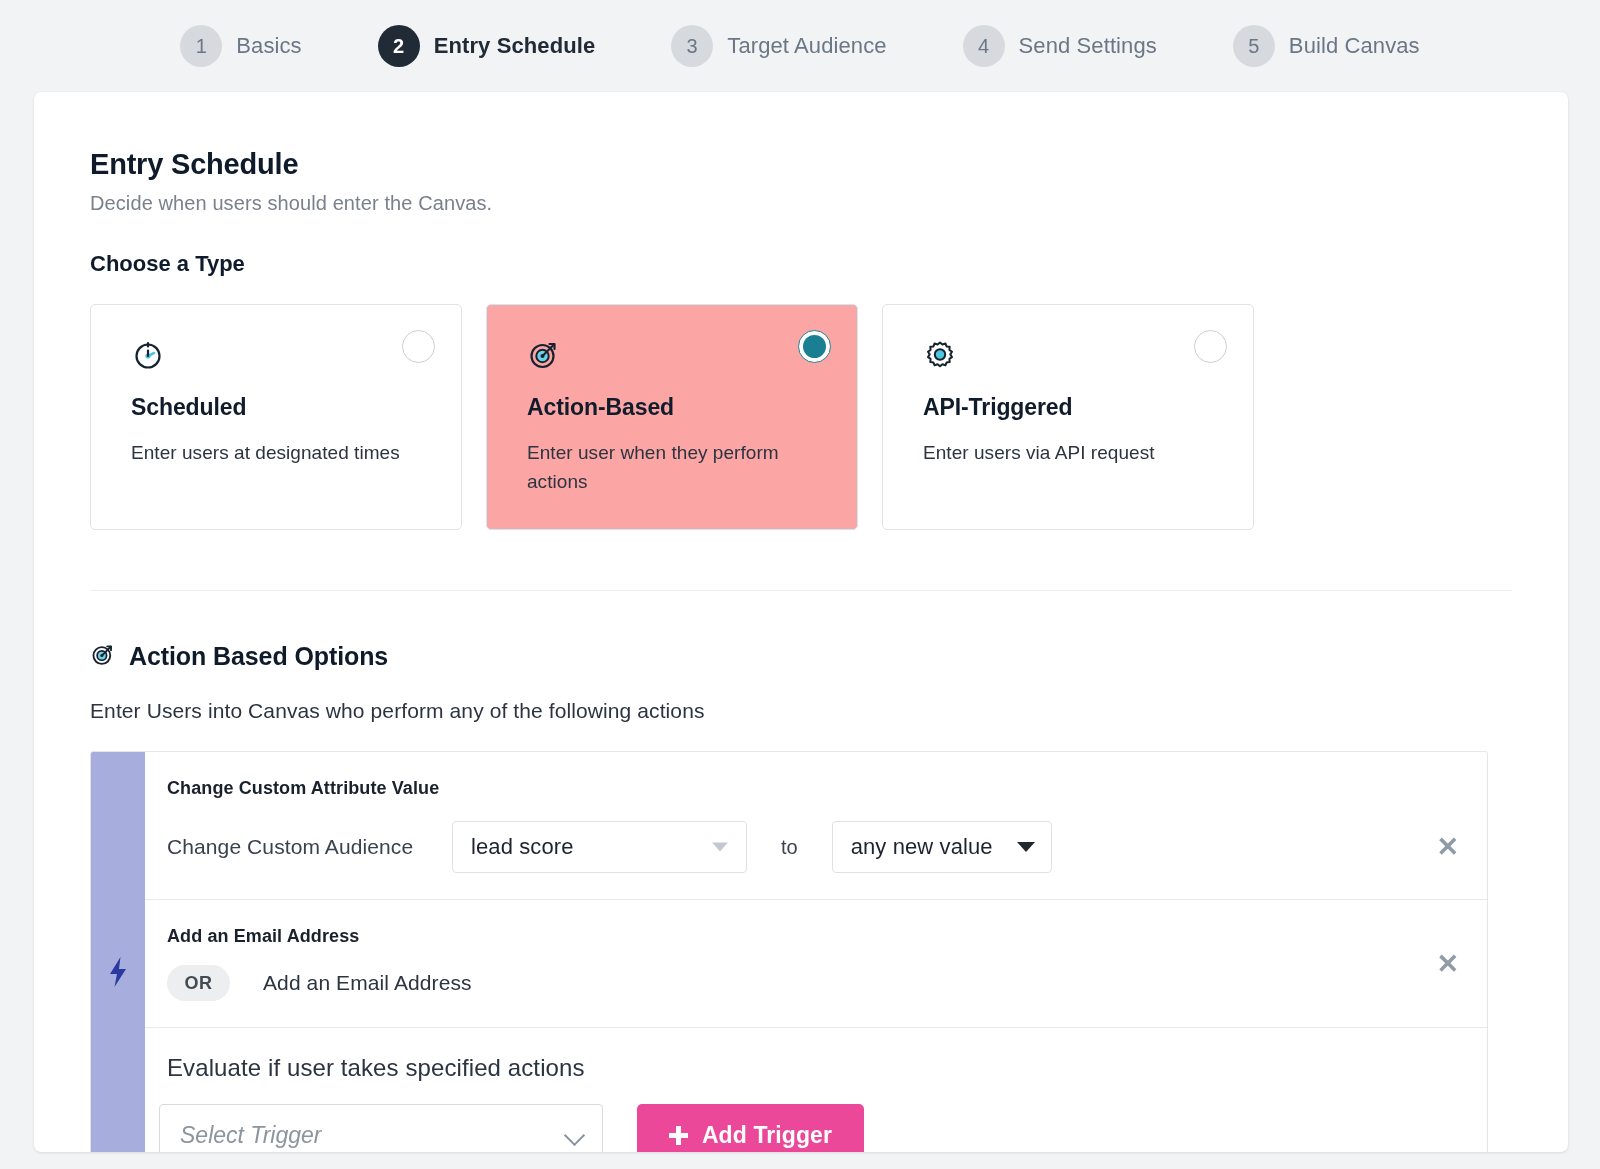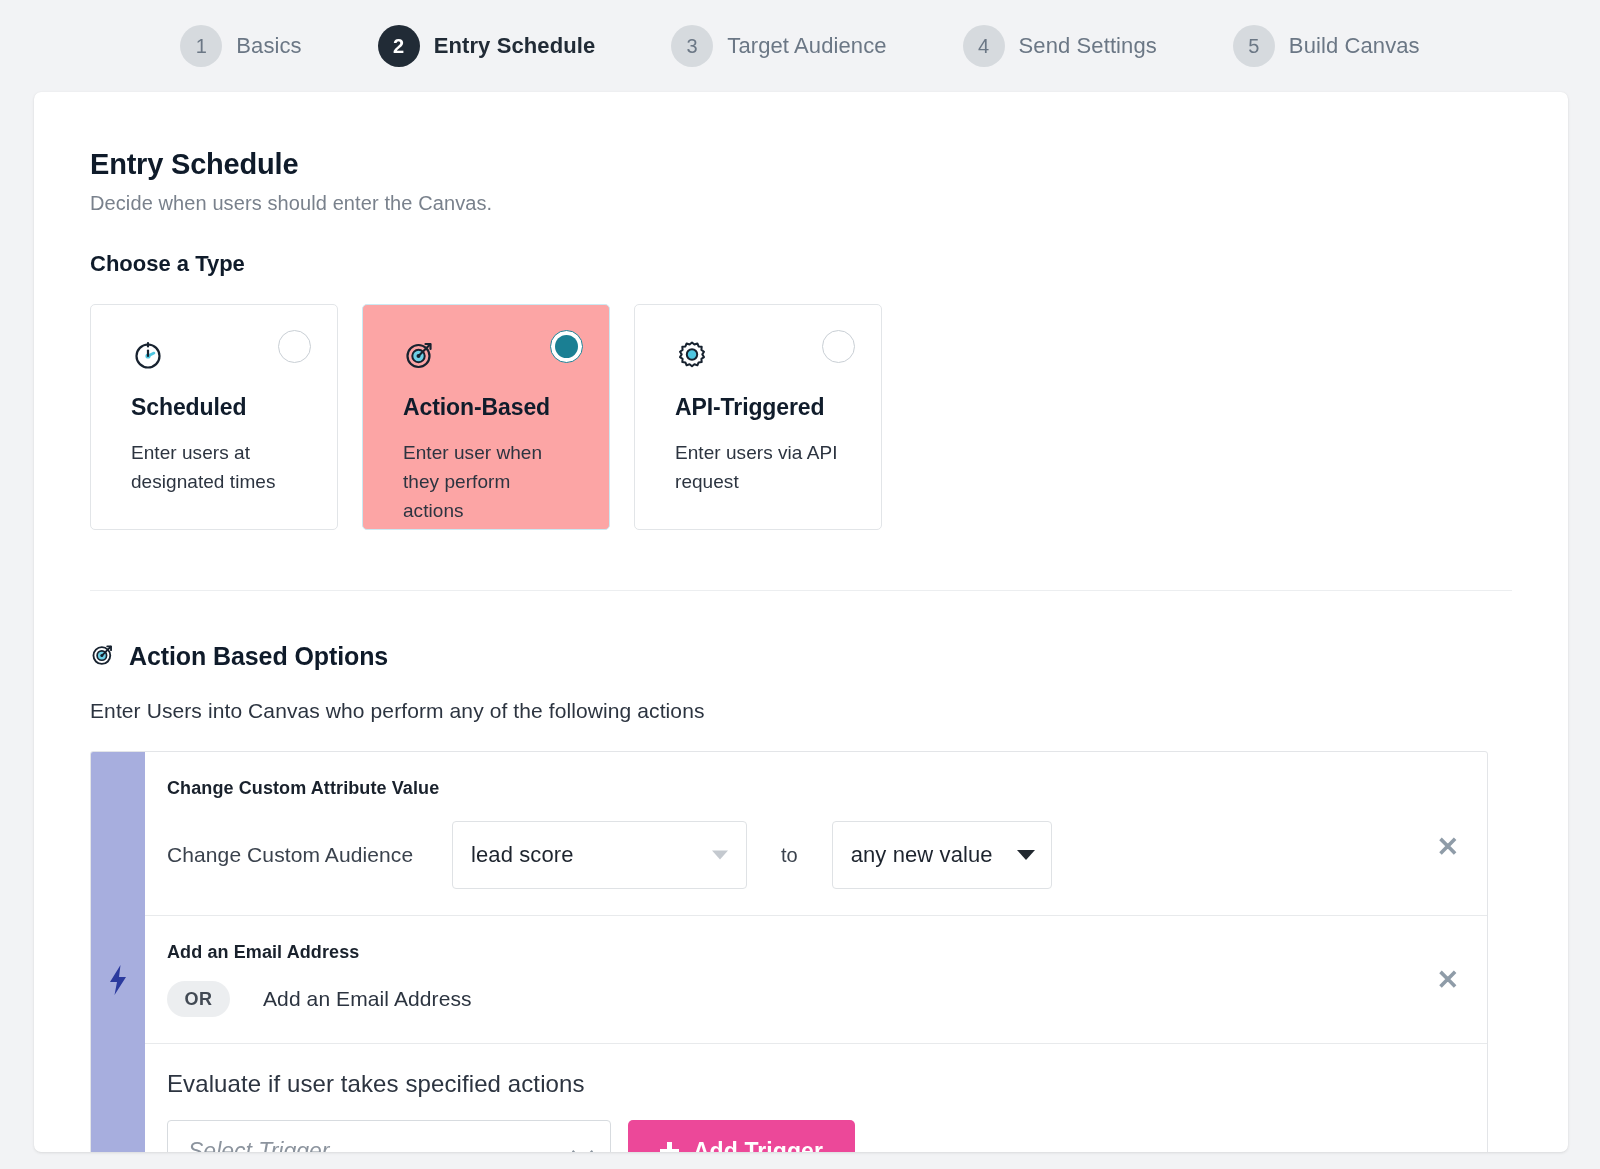--- a/index.html
+++ b/index.html
@@ -82,21 +82,21 @@
   }
 
   
   .type-cards {
     margin-top: 27px;
     display: flex;
     gap: 24px;
   }
   .type-card {
     position: relative;
-    width: 248px;
+    width: 372px;
     height: 226px;
     border: 1px solid #e2e5e8;
     border-radius: 5px;
     background: #ffffff;
     padding: 28px 38px 0 40px;
     cursor: pointer;
   }
   .type-card.selected {
     background: #fca5a5;
     border-color: #cbe9f2;
@@ -210,21 +210,21 @@
     color: #3a424d;
     width: 285px;
     letter-spacing: .1px;
   }
 
   .select {
     position: relative;
     border: 1px solid #dfe2e5;
     border-radius: 4px;
     background: #ffffff;
-    height: 68px;
+    height: 52px;
     display: flex;
     align-items: center;
     padding: 0 18px;
     cursor: pointer;
   }
   .select .val {
     font-size: 22px;
     color: #1d242e;
     letter-spacing: .1px;
   }
@@ -297,22 +297,22 @@
 
   .eval-label {
     font-size: 24px;
     color: #2c3440;
     padding-left: 22px;
     letter-spacing: .1px;
   }
   .eval-row {
     display: flex;
     align-items: center;
-    gap: 17px;
-    padding-left: 22px;
+    gap: 34px;
+    padding-left: 14px;
     margin-top: 22px;
     padding-bottom: 4px;
   }
   .trigger-select {
     position: relative;
     width: 444px;
     height: 62px;
     border: 1px solid #d7dbdf;
     border-radius: 4px;
     background: #ffffff;

